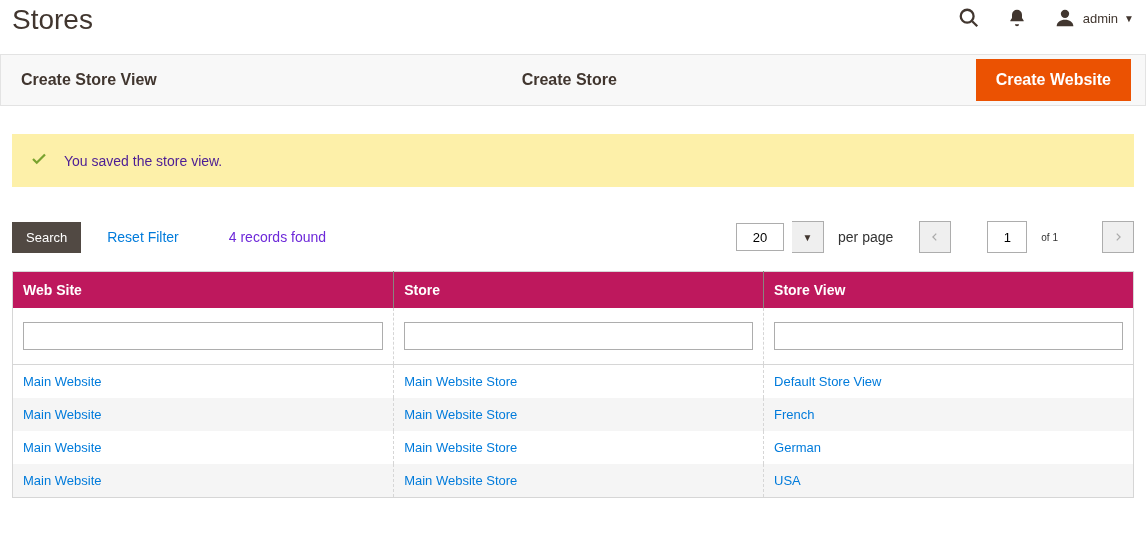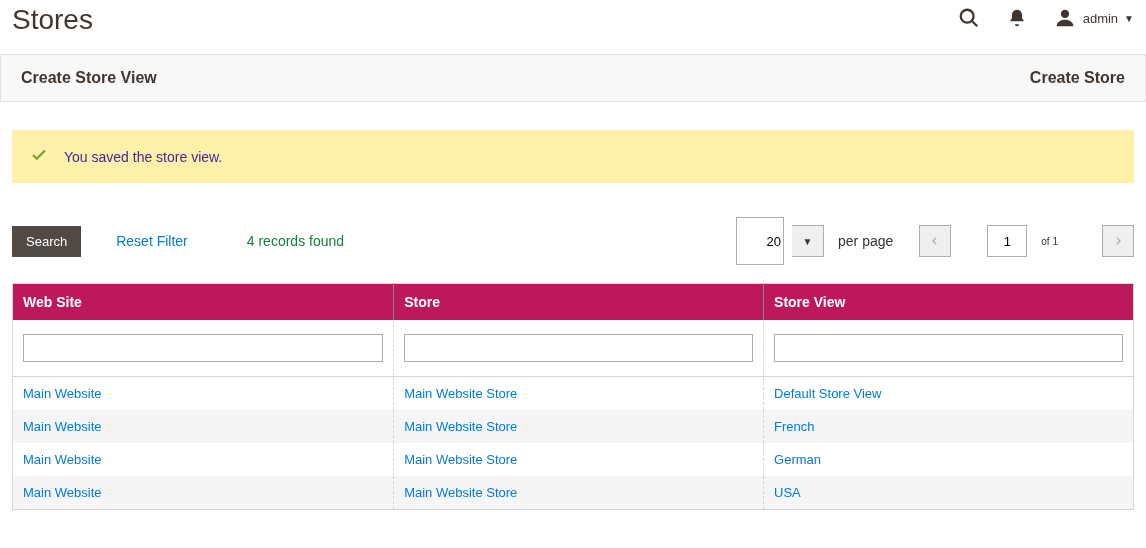--- a/index.html
+++ b/index.html
@@ -71,36 +71,36 @@
   }
   .message-success .check {
     color: #79a22e;
   }
 
   .grid-controls {
     margin: 34px 12px 0 12px;
     display: flex; align-items: center; justify-content: space-between;
   }
   .grid-controls-left {
-    display: flex; align-items: center; gap: 29px;
+    display: flex; align-items: center; gap: 20px;
   }
   .btn-dark {
     background: #514943; color: #fff;
     border: none; padding: 8px 14px; font-size: 13px; cursor: pointer;
   }
   .link-blue {
     color: #007bdb; font-size: 14px; cursor: pointer; background:none; border:none;
   }
-  .records-found { color: #15803d; font-size: 14px; margin-left: 24px; }
+  .records-found { color: #6d28d9; font-size: 14px; margin-left: 24px; }
 
   .grid-controls-right {
     display: flex; align-items: center; gap: 8px;
   }
   .per-page-input {
-    width: 48px; height: 48px; border: 1px solid #adadad; text-align: right;
+    width: 48px; height: 28px; border: 1px solid #adadad; text-align: center;
     font-size: 13px;
   }
   .per-page-toggle {
     width: 32px; height: 32px; border: 1px solid #adadad; border-left: none;
     background: #efefef; display:inline-flex; align-items:center; justify-content:center;
     cursor:pointer; color:#41362f;
   }
   .per-page-label { font-size: 14px; color:#333; margin: 0 18px 0 6px; }
   .pager-btn {
     width: 32px; height: 32px; border: 1px solid #adadad; background:#efefef;
@@ -168,20 +168,21 @@
       </span>
       <span>admin</span>
       <span class="caret">▼</span>
     </span>
   </div>
 </div>
 
 <div class="actions-bar">
   <button class="link-action">Create Store View</button>
   <button class="link-action">Create Store</button>
+  <button class="primary-action">Create Website</button>
 </div>
 
 <div class="message-success">
   <span class="check">
     <svg width="18" height="18" viewBox="0 0 24 24" fill="none" stroke="currentColor" stroke-width="3">
         <polyline points="4 12 9 17 20 6"></polyline>
       </svg>
   </span>
   <span>You saved the store view.</span>
 </div>

